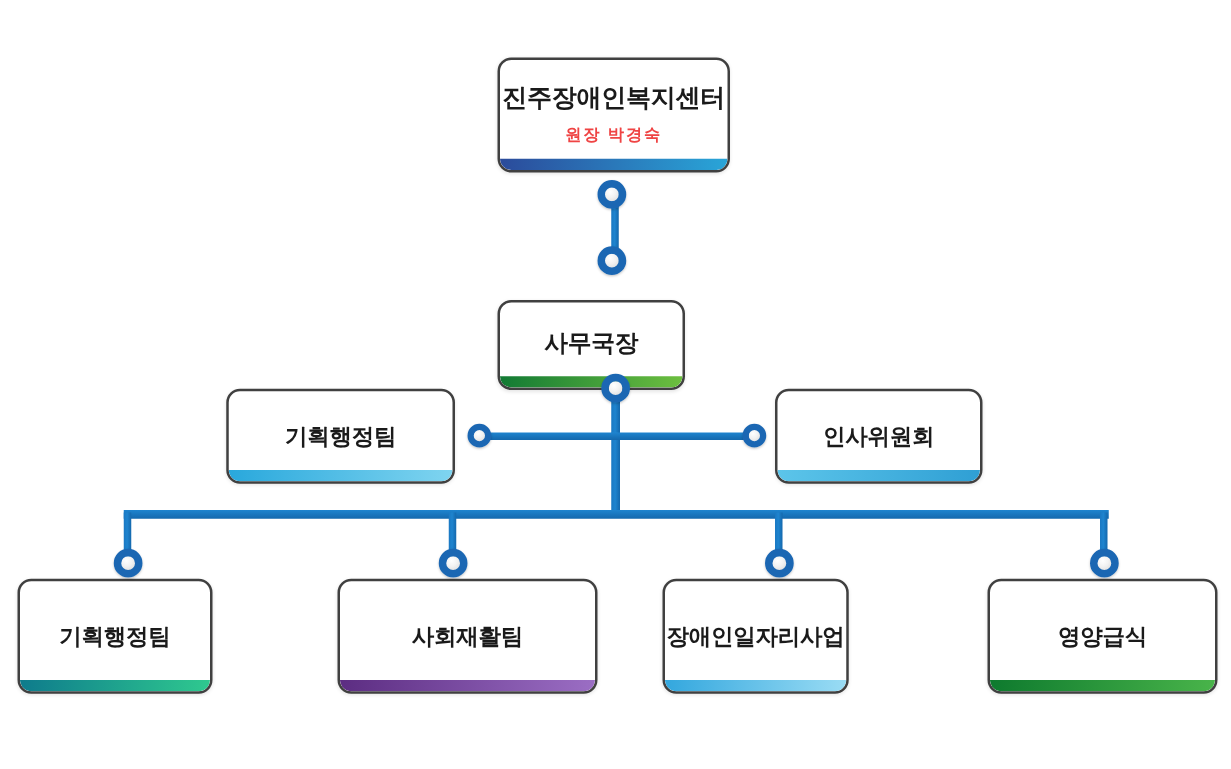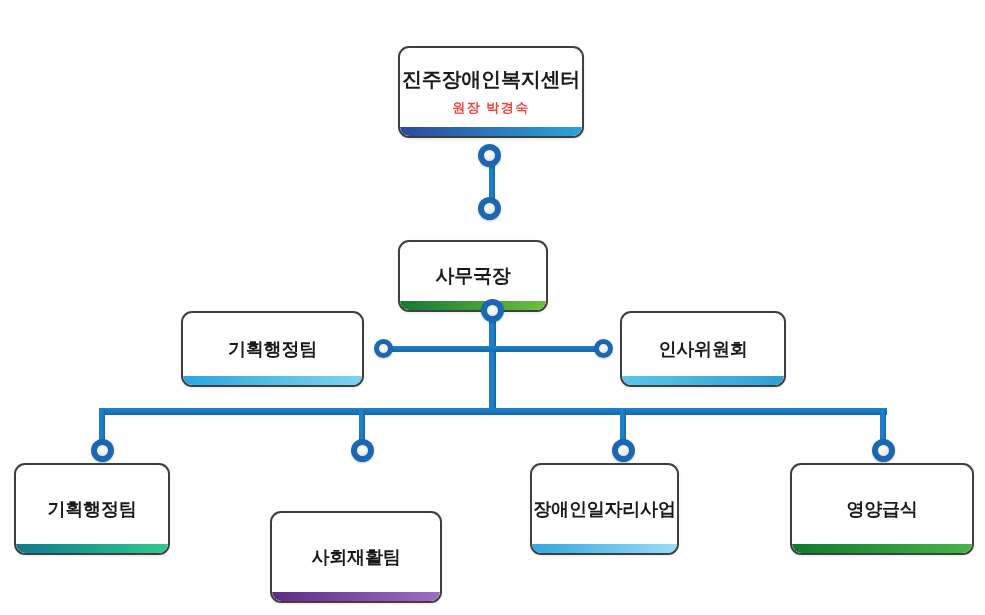--- a/index.html
+++ b/index.html
@@ -60,21 +60,21 @@
     border-bottom-left-radius: 11px;
     border-bottom-right-radius: 11px;
   }
 
   
   #node-center   { left: 398px; top: 46px;  width: 186px; height: 92px; }
   #node-director { left: 398px; top: 240px; width: 150px; height: 72px; }
   #node-oper     { left: 181px; top: 311px; width: 183px; height: 76px; }
   #node-hr       { left: 620px; top: 311px; width: 166px; height: 76px; }
   #node-team1    { left: 14px;  top: 463px; width: 156px; height: 92px; }
-  #node-team2    { left: 270px; top: 463px; width: 172px; height: 92px; margin-top: 48px; }
+  #node-team2    { left: 270px; top: 463px; width: 208px; height: 92px; }
   #node-team3    { left: 530px; top: 463px; width: 149px; height: 92px; }
   #node-team4    { left: 790px; top: 463px; width: 184px; height: 92px; }
 
   #node-center .node-title { font-size: 20px; }
   #node-team1 .node-title,
   #node-team2 .node-title,
   #node-team3 .node-title,
   #node-team4 .node-title { font-size: 18px; }
   #node-oper .node-title,
   #node-hr .node-title { font-size: 18px; }

